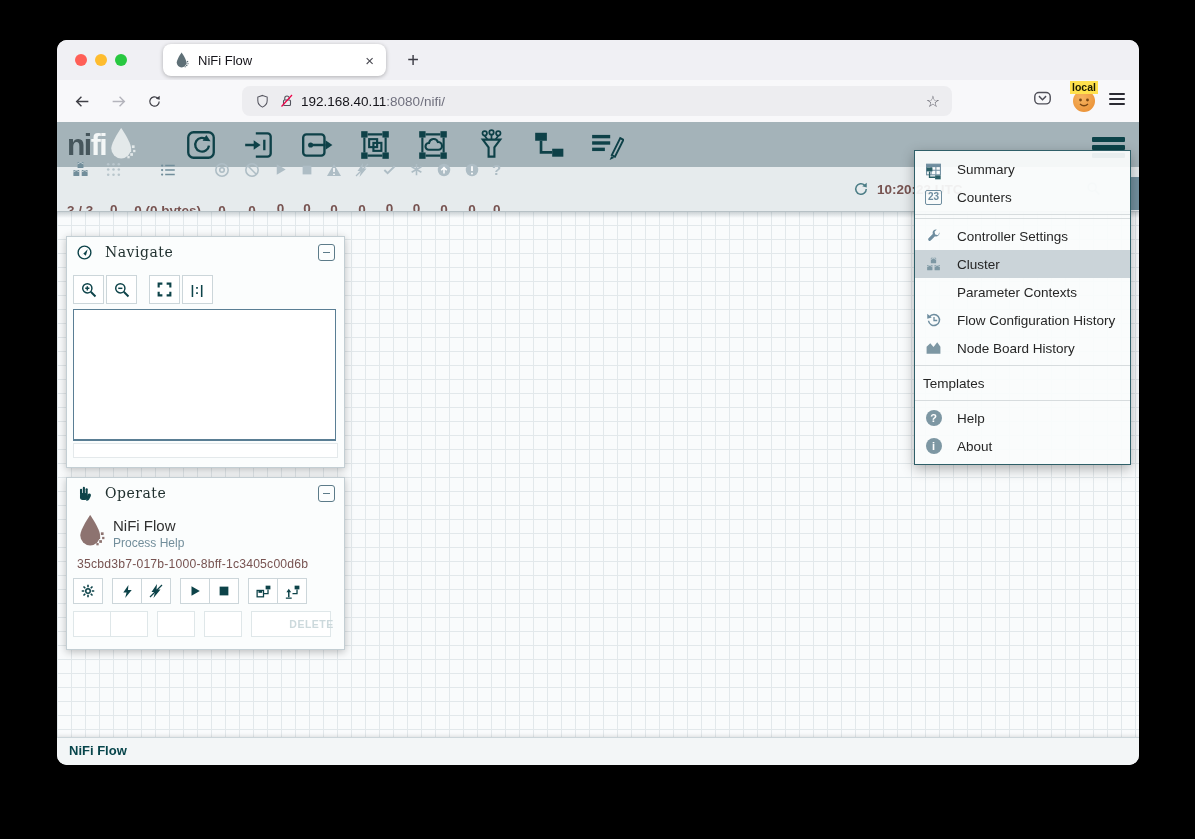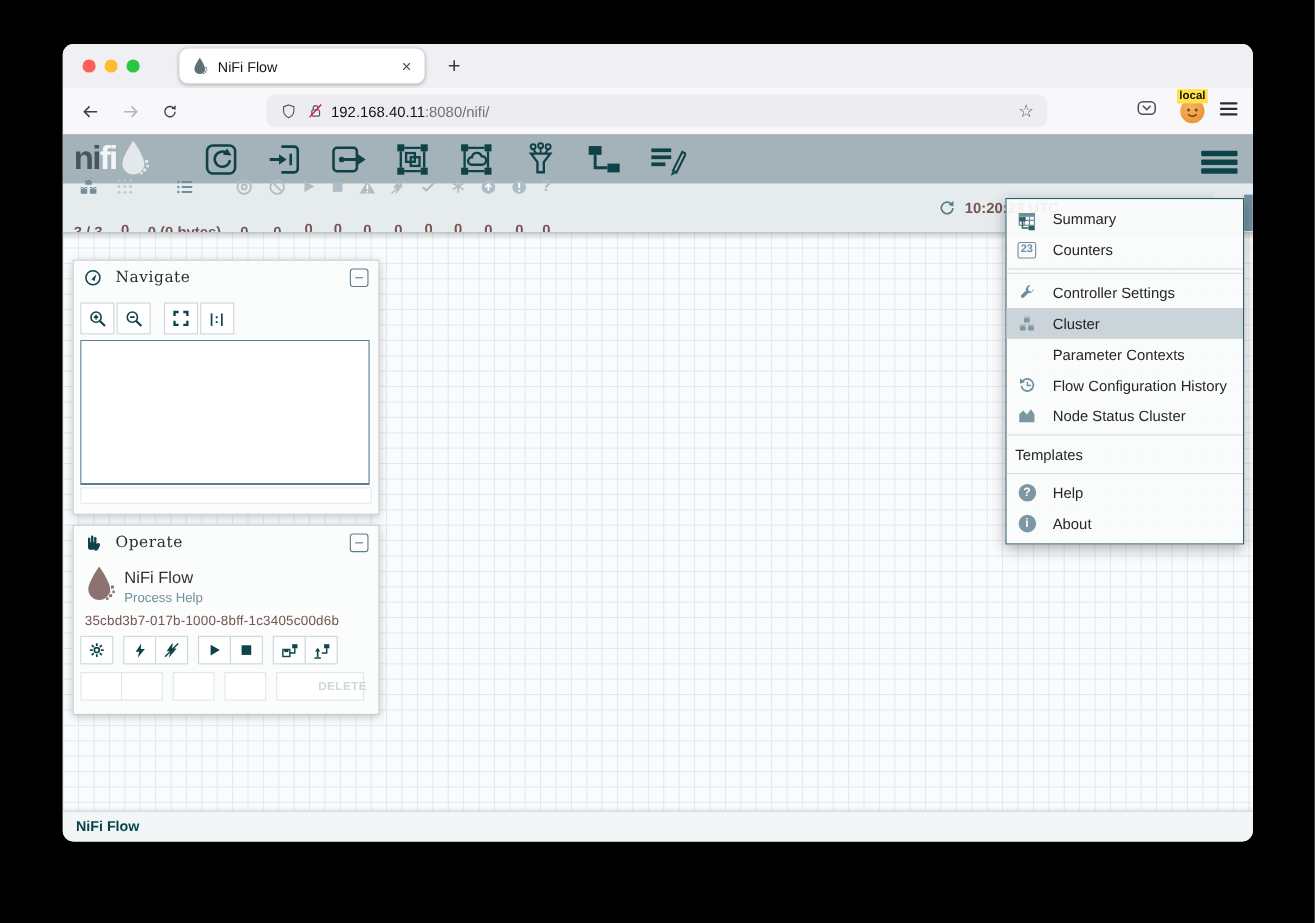--- a/index.html
+++ b/index.html
@@ -77,21 +77,21 @@
   #optype{position:absolute;left:46px;top:58px;font-size:12px;color:#728e9b;}
   #opid{position:absolute;left:10px;top:79px;font-size:12.2px;color:#775351;letter-spacing:.2px;}
   .oprow{position:absolute;left:6px;display:flex;align-items:center;}
   #oprow1{top:100px;}
   #oprow2{top:133px;}
   .obtn{width:30px;height:26px;background:#fff;border:1px solid #ccd6da;display:flex;align-items:center;justify-content:center;color:#0d4349;box-sizing:border-box;margin-right:-1px;}
   .sp{width:10px;}
   .obtn.dis{border-color:#dfe7e9;color:#ccd9dc;padding-left:36px;}
   #delbtn{width:80px;gap:5px;font-size:10.5px;font-weight:700;letter-spacing:.5px;color:#ccd9dc;}
   
-  #gmenu{position:absolute;left:857px;top:140px;width:217px;background:rgba(250,252,252,.93);border:1px solid #2f5f68;box-shadow:0 4px 12px rgba(0,0,0,.3);padding:4px 0;box-sizing:border-box;z-index:50;}
+  #gmenu{position:absolute;left:857px;top:110px;width:217px;background:rgba(250,252,252,.93);border:1px solid #2f5f68;box-shadow:0 4px 12px rgba(0,0,0,.3);padding:4px 0;box-sizing:border-box;z-index:50;}
   .mi{display:flex;align-items:center;height:28px;padding-left:8px;}
   .mi.sel{background:#cbd4d9;}
   .mic{width:21px;display:flex;justify-content:center;margin-right:13px;color:#6e8d9f;}
   .mic.gb{color:#7d97a3;}
   .mic.gr{color:#8a979d;}
   .mic.tl{color:#2a5f66;}
   .mi span.lbl{font-size:13.5px;color:#262626;}
   .mdiv{height:1px;background:#d7dcde;margin:3px 0;}
   .cbox{border:1.5px solid currentColor;border-radius:2px;font-size:10px;font-weight:700;padding:1.5px 2px;line-height:1;color:#6e8d9f;}
   .qcirc{width:16px;height:16px;border-radius:50%;background:#7d97a3;color:#fff;font-size:11px;font-weight:700;display:flex;align-items:center;justify-content:center;}
@@ -779,21 +779,21 @@
           </svg>
         </span>
         <span class="lbl">Flow Configuration History</span>
       </div>
     <div class="mi">
         <span class="mic gb">
           <svg width="17" height="17" viewBox="0 0 32 32">
             <use href="#sym-area"></use>
           </svg>
         </span>
-        <span class="lbl">Node Status Cluster</span>
+        <span class="lbl">Node Board History</span>
       </div>
     <div class="mdiv"></div>
     <div class="mi">
         <span class="mic tl">
           <svg width="17" height="17" viewBox="0 0 32 32">
             <use href="#sym-template"></use>
           </svg>
         </span>
         <span class="lbl">Templates</span>
       </div>

